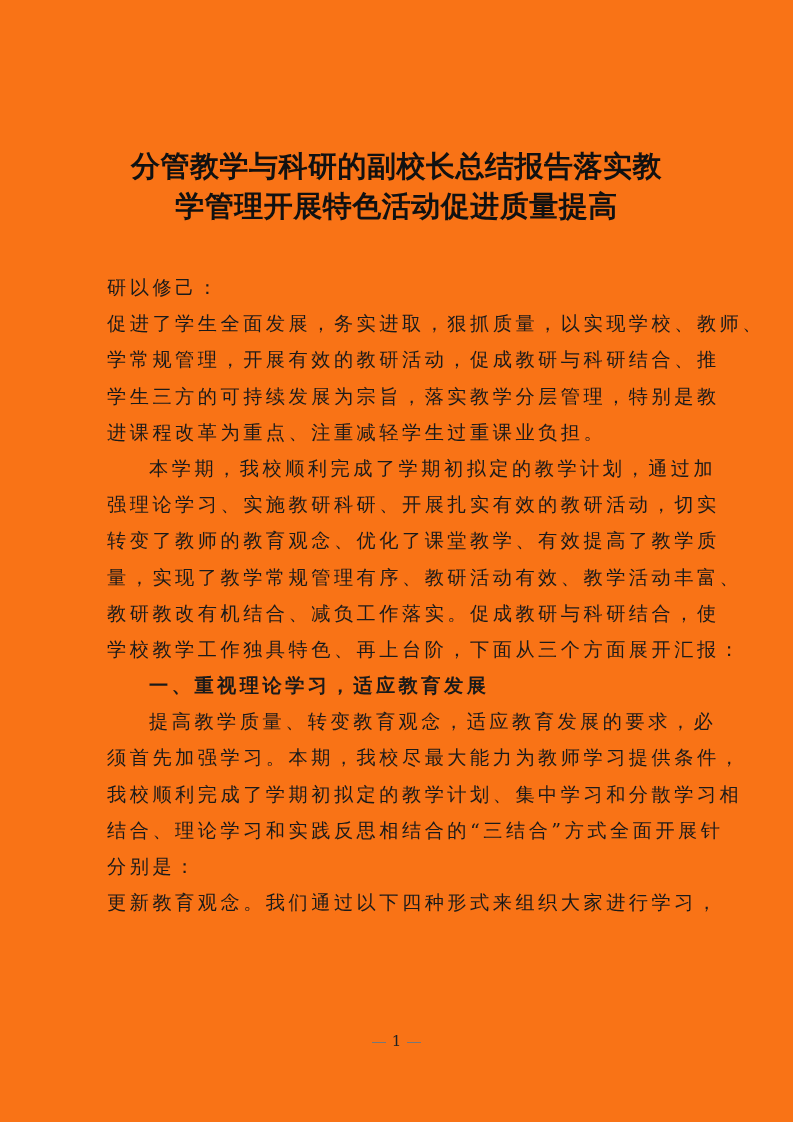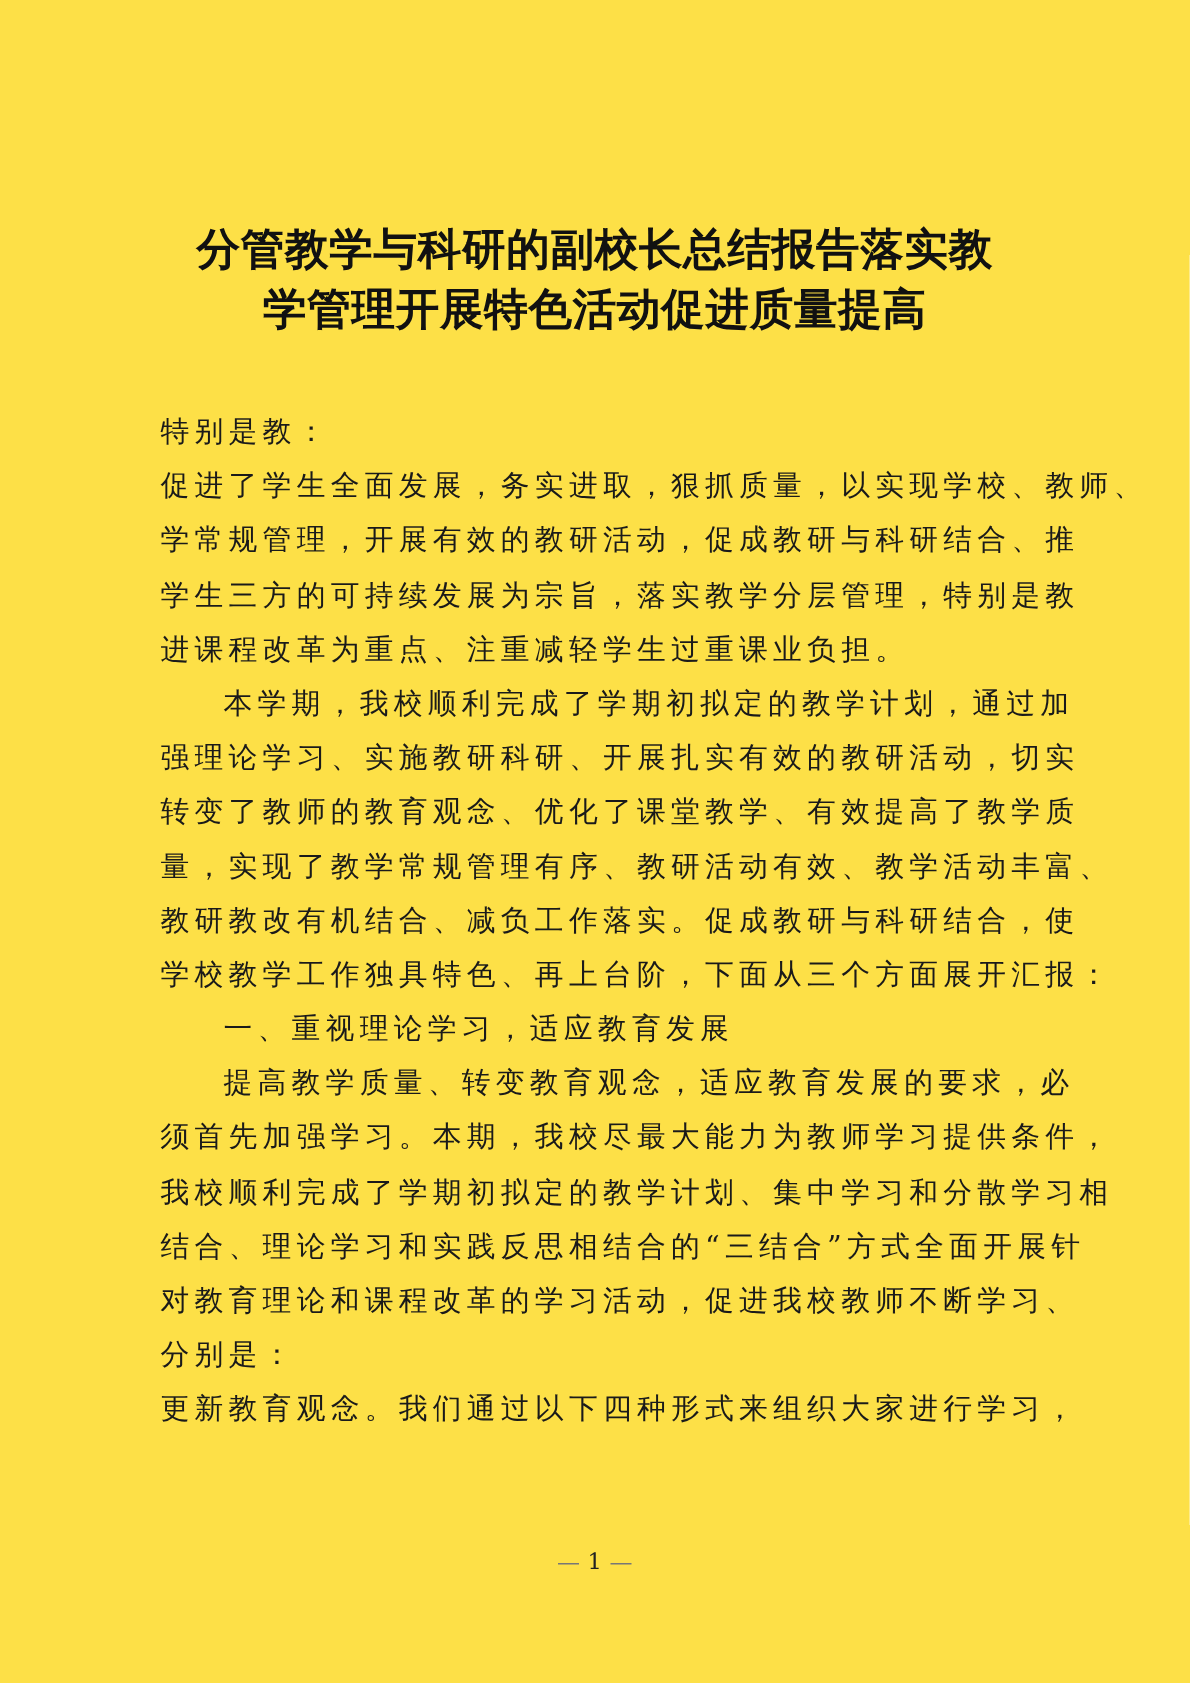--- a/index.html
+++ b/index.html
@@ -1,49 +1,49 @@
 <!DOCTYPE html>
 <html><head>
   <meta charset="utf-8">
   <style>
     html, body { margin: 0; padding: 0; background: #ffffff; }
     body { width: 793px; height: 1122px; position: relative; overflow: hidden; }
-    .page { position: absolute; left: 0; top: 0; width: 793px; height: 1122px; background: #fde047; }
+    .page { position: absolute; left: 0; top: 0; width: 793px; height: 1122px; background: #f97316; }
     .title {
       position: absolute; left: 90px; top: 146px; width: 613px;
       text-align: center;
       font-family: "DejaVu Sans", sans-serif; font-weight: bold;
       font-size: 29px; line-height: 40px; color: #111; letter-spacing: 0.5px;
     }
     .title div { white-space: nowrap; }
     .body {
       position: absolute; left: 107px; top: 270px; width: 584px;
       font-family: "DejaVu Serif", serif; font-size: 19.2px; line-height: 36.2px; color: #1a1a1a;
     }
     .line { white-space: nowrap; height: 36.2px; letter-spacing: 3.5px; text-align: justify; text-align-last: justify; }
     .line.last { text-align-last: left; }
     .line.indent { padding-left: 42px; }
-    .line.heading { font-family: "DejaVu Sans", sans-serif; font-weight: normal; padding-left: 42px; text-align-last: left; }
+    .line.heading { font-family: "DejaVu Sans", sans-serif; font-weight: bold; padding-left: 42px; text-align-last: left; }
     .pagenum {
       position: absolute; left: 0; width: 793px; top: 1032px; text-align: center;
       font-family: "DejaVu Serif", serif; font-size: 15px; color: #222;
     }
     .pagenum .dash { display: inline-block; width: 14px; height: 1px; background: #777; vertical-align: middle; margin: 0 6px; }
   </style>
 </head>
 <body>
 
 <div class="page">
   <div class="title">
     <div>分管教学与科研的副校长总结报告落实教</div>
     <div>学管理开展特色活动促进质量提高</div>
   </div>
 
   <div class="body">
-    <div class="line last">特别是教：</div>
+    <div class="line last">研以修己：</div>
 
     <div>
       <div class="line">促进了学生全面发展，务实进取，狠抓质量，以实现学校、教师、</div>
       <div class="line">学常规管理，开展有效的教研活动，促成教研与科研结合、推</div>
       <div class="line">学生三方的可持续发展为宗旨，落实教学分层管理，特别是教</div>
       <div class="line last">进课程改革为重点、注重减轻学生过重课业负担。</div>
     </div>
 
     <div>
       <div class="line indent">本学期，我校顺利完成了学期初拟定的教学计划，通过加</div>
@@ -54,21 +54,20 @@
       <div class="line">学校教学工作独具特色、再上台阶，下面从三个方面展开汇报：</div>
     </div>
 
     <div class="line heading">一、重视理论学习，适应教育发展</div>
 
     <div>
       <div class="line indent">提高教学质量、转变教育观念，适应教育发展的要求，必</div>
       <div class="line">须首先加强学习。本期，我校尽最大能力为教师学习提供条件，</div>
       <div class="line">我校顺利完成了学期初拟定的教学计划、集中学习和分散学习相</div>
       <div class="line">结合、理论学习和实践反思相结合的“三结合”方式全面开展针</div>
-      <div class="line">对教育理论和课程改革的学习活动，促进我校教师不断学习、</div>
       <div class="line last">分别是：</div>
       <div class="line">更新教育观念。我们通过以下四种形式来组织大家进行学习，</div>
     </div>
   </div>
 
   <div class="pagenum">
     <span class="dash"></span><span>1</span><span class="dash"></span>
   </div>
 </div>
 

